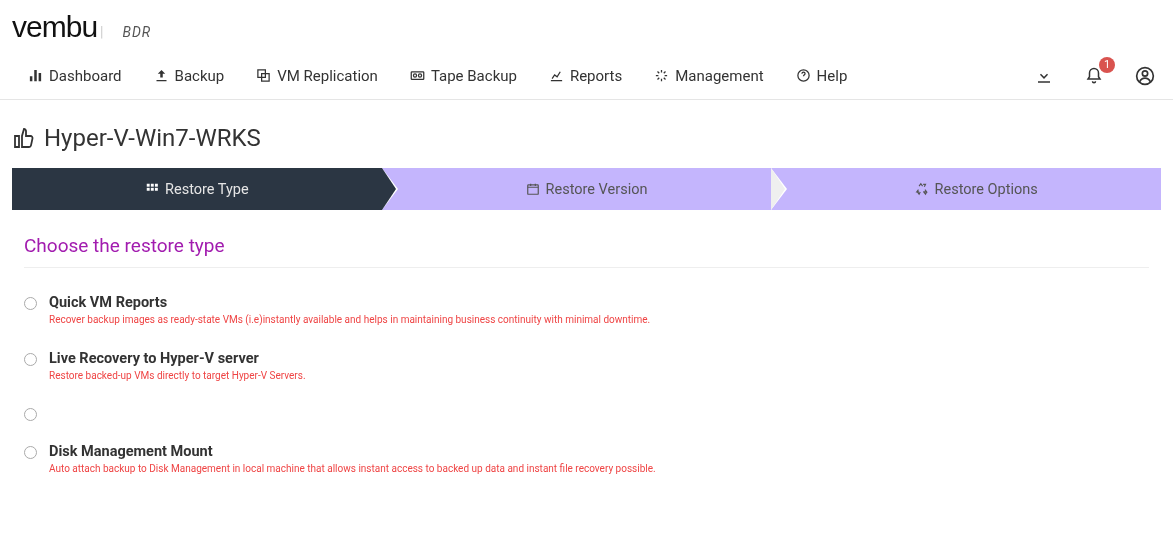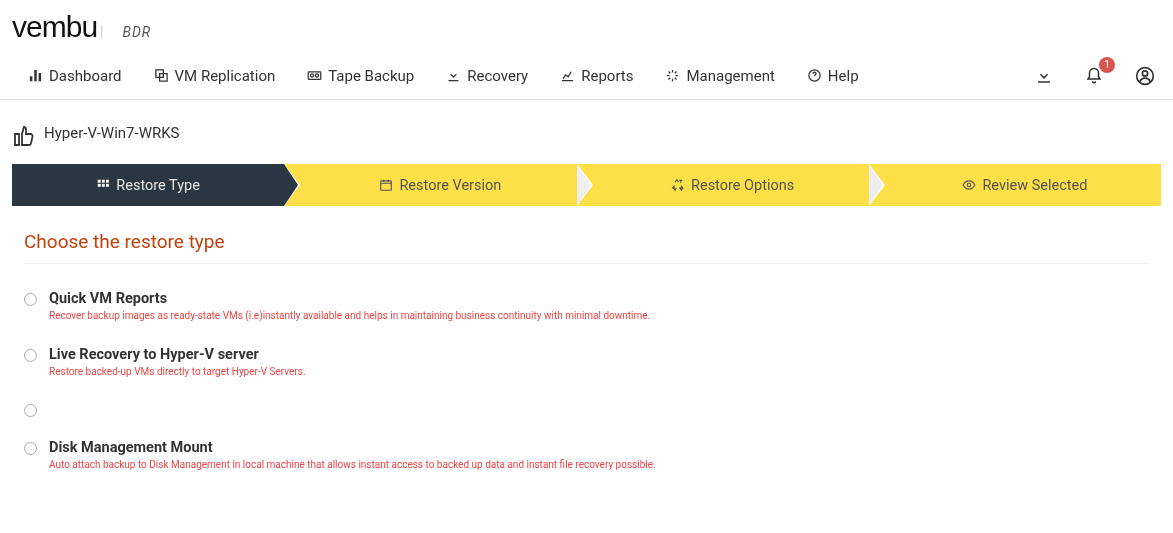--- a/index.html
+++ b/index.html
@@ -11,43 +11,43 @@
   .logo-divider { color: #ccc; margin: 0 3px; }
 
   .topnav { display: flex; align-items: center; padding: 0 12px; border-bottom: 1px solid #e5e5e5; height: 48px; }
   .topnav-item { display: flex; align-items: center; padding: 0 16px; height: 100%; color: #333; cursor: pointer; font-size: 15px; }
   .topnav-item .ico { margin-right: 6px; display: inline-flex; }
   .topnav-spacer { flex: 1; }
   .topnav-right { display: flex; align-items: center; gap: 20px; }
   .icon-btn { position: relative; cursor: pointer; display: inline-flex; align-items: center; padding: 6px; }
   .badge { position: absolute; top: -4px; right: -6px; background: #d9534f; color: #fff; border-radius: 50%; width: 16px; height: 16px; font-size: 11px; display: flex; align-items: center; justify-content: center; }
 
-  .page-title { display: flex; padding: 24px 20px 16px 12px; font-size: 15px; font-weight: 400; color: #333; }
+  .page-title { display: flex; align-items: center; padding: 24px 20px 16px 12px; font-size: 24px; font-weight: 400; color: #333; }
   .page-title .ico { margin-right: 8px; }
 
   .wizard { display: flex; margin: 0 12px 24px 12px; }
-  .wizard-step { flex: 1; position: relative; display: flex; align-items: center; justify-content: center; height: 42px; background: #fde047; color: #555; cursor: pointer; font-size: 14.5px; }
+  .wizard-step { flex: 1; position: relative; display: flex; align-items: center; justify-content: center; height: 42px; background: #c4b5fd; color: #555; cursor: pointer; font-size: 14.5px; }
   .wizard-step.active { background: #2b3643; color: #e5e5e5; }
   .wizard-step .ico { margin-right: 6px; display:inline-flex;}
   .wizard-step::after {
     content: ""; position: absolute; right: -14px; top: 0; width: 0; height: 0;
     border-top: 21px solid transparent; border-bottom: 21px solid transparent;
     border-left: 14px solid #efefef; z-index: 2;
   }
   .wizard-step.active::after { border-left-color: #2b3643; }
   .wizard-step::before {
     content: ""; position: absolute; right: -16px; top: 0; width: 0; height: 0;
     border-top: 21px solid transparent; border-bottom: 21px solid transparent;
     border-left: 16px solid #fff; z-index: 1;
   }
   .wizard-step:last-child::after, .wizard-step:last-child::before { display: none; }
   .wizard-step + .wizard-step { padding-left: 20px; }
 
   .section { padding: 0 24px 24px 24px; }
-  .section-heading { font-size: 19px; font-weight: 400; color: #c2410c; padding-bottom: 10px; border-bottom: 1px solid #eee; margin-bottom: 18px; }
+  .section-heading { font-size: 19px; font-weight: 400; color: #a21caf; padding-bottom: 10px; border-bottom: 1px solid #eee; margin-bottom: 18px; }
 
   .option { display: flex; align-items: flex-start; padding: 8px 0 14px 0; }
   .radio { appearance: none; width: 13px; height: 13px; border: 1px solid #aaa; border-radius: 50%; margin-right: 12px; margin-top: 3px; position: relative; cursor: pointer; background:#fff;}
   .radio:checked::after { content: ""; position: absolute; top: 2px; left: 2px; width: 7px; height: 7px; border-radius: 50%; background: #444; }
   .opt-body { flex: 1; }
   .opt-title { font-weight: 700; color: #333; font-size: 14.5px; margin-bottom: 2px; }
   .opt-desc { color: #ef4444; font-size: 10px; line-height: 1.45; }
 
   svg { display: block; }
 </style>
@@ -66,44 +66,44 @@
   <div class="topnav-item">
     <span class="ico">
       <svg width="15" height="15" viewBox="0 0 24 24" fill="#333">
           <path d="M3 13h4v8H3zM10 3h4v18h-4zM17 8h4v13h-4z"></path>
         </svg>
     </span>
     <span>Dashboard</span>
   </div>
   <div class="topnav-item">
     <span class="ico">
+      <svg width="15" height="15" viewBox="0 0 24 24" fill="#333">
+          <path d="M12 3l6 6h-4v6h-4V9H6l6-6zM4 19h16v2H4z"></path>
+        </svg>
+    </span>
+    <span>Backup</span>
+  </div>
+  <div class="topnav-item">
+    <span class="ico">
       <svg width="15" height="15" viewBox="0 0 24 24" fill="none" stroke="#333" stroke-width="2">
           <rect x="3" y="3" width="12" height="12"></rect>
           <rect x="9" y="9" width="12" height="12"></rect>
         </svg>
     </span>
     <span>VM Replication</span>
   </div>
   <div class="topnav-item">
     <span class="ico">
       <svg width="15" height="15" viewBox="0 0 24 24" fill="none" stroke="#333" stroke-width="2">
           <rect x="2" y="6" width="20" height="12" rx="1"></rect>
           <circle cx="8" cy="12" r="2.5"></circle>
           <circle cx="16" cy="12" r="2.5"></circle>
         </svg>
     </span>
     <span>Tape Backup</span>
-  </div>
-  <div class="topnav-item">
-    <span class="ico">
-      <svg width="15" height="15" viewBox="0 0 24 24" fill="#333">
-          <path d="M12 3v10l4-4 1.4 1.4L12 16l-5.4-5.6L8 9l4 4V3h0zM4 19h16v2H4z"></path>
-        </svg>
-    </span>
-    <span>Recovery</span>
   </div>
   <div class="topnav-item">
     <span class="ico">
       <svg width="15" height="15" viewBox="0 0 24 24" fill="none" stroke="#333" stroke-width="2">
           <path d="M3 20h18M5 17l4-6 4 3 5-8"></path>
         </svg>
     </span>
     <span>Reports</span>
   </div>
   <div class="topnav-item">
@@ -187,29 +187,20 @@
     <span>Restore Version</span>
   </div>
   <div class="wizard-step">
     <span class="ico">
       <svg width="14" height="14" viewBox="0 0 24 24" fill="none" stroke="#555" stroke-width="2">
           <path d="M7 7l3-4 3 4M14 4h4l-2 4M17 13l3 4h-6M20 17l-2 4-3-4M7 17H3l3-4M4 17l3 4 2-4"></path>
         </svg>
     </span>
     <span>Restore Options</span>
   </div>
-  <div class="wizard-step">
-    <span class="ico">
-      <svg width="14" height="14" viewBox="0 0 24 24" fill="none" stroke="#555" stroke-width="2">
-          <path d="M2 12s3.5-7 10-7 10 7 10 7-3.5 7-10 7S2 12 2 12z"></path>
-          <circle cx="12" cy="12" r="3"></circle>
-        </svg>
-    </span>
-    <span>Review Selected</span>
-  </div>
 </div>
 
 <div class="section">
   <div class="section-heading">Choose the restore type</div>
 
   <label class="option">
     <input type="radio" name="restore" class="radio" style="">
     <div class="opt-body">
       <div class="opt-title">Quick VM Reports</div>
       <div class="opt-desc">Recover backup images as ready-state VMs (i.e)instantly available and helps in maintaining business continuity with minimal downtime.</div>

